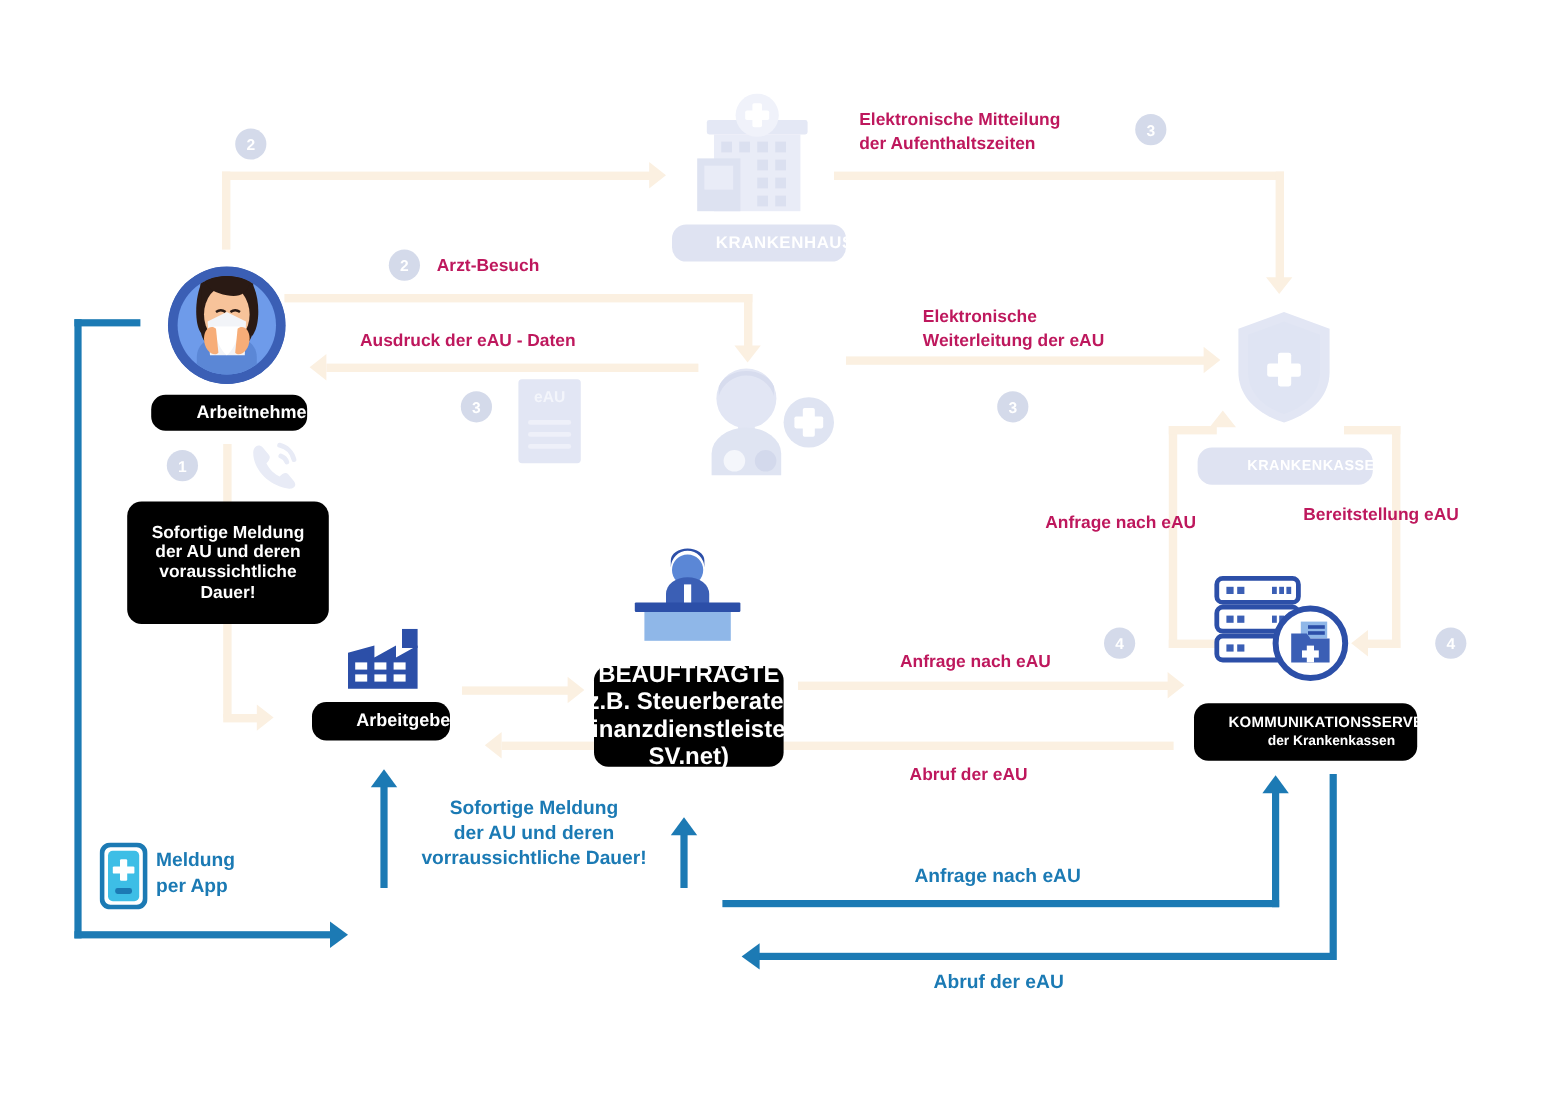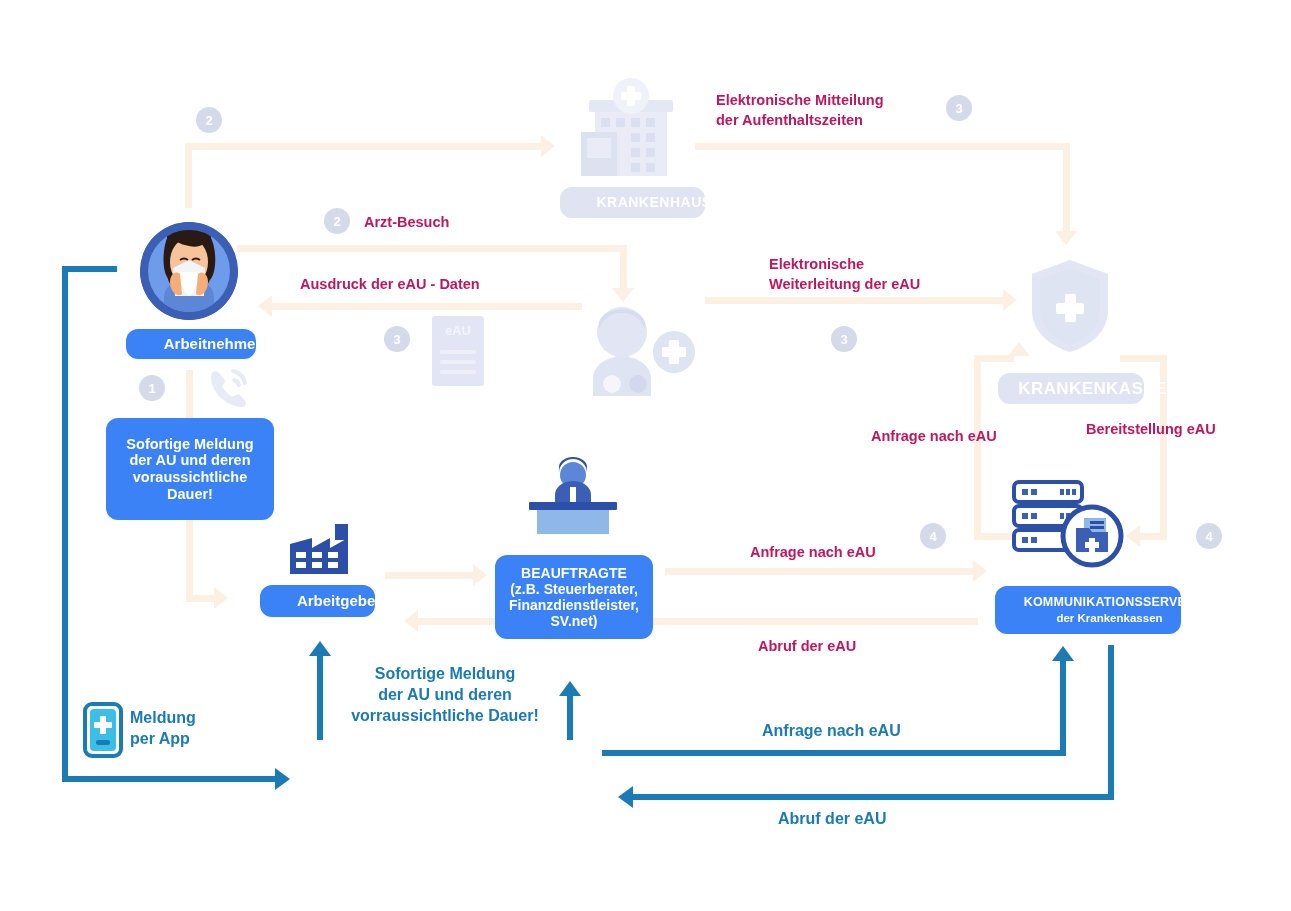--- a/index.html
+++ b/index.html
@@ -23,21 +23,21 @@
     display:flex;
     align-items:center;
     justify-content:center;
     text-align:center;
     color:#ffffff;
     font-weight:bold;
     line-height:1.15;
     box-sizing:border-box;
     padding-left:43px;
   }
-  .pill-dark{background:#3b82f6;}
+  .pill-dark{background:#000000;}
   .pill-faded{background:#dfe3f2;color:#ffffff;}
   .pill-cyan{background:#3dbee6;}
 
   
   .badge{
     position:absolute;
     width:26px;height:26px;
     border-radius:50%;
     background:#d4daea;
     color:#ffffff;
@@ -302,32 +302,32 @@
         <path d="M38 50 C40 62 44 70 49 74 C54 70 58 62 60 50 Z" fill="#ffffff"></path>
         <path d="M30 60 C30 52 36 48 40 52 L42 72 C38 76 30 70 30 60 Z" fill="#f7ad78"></path>
         <path d="M68 60 C68 52 62 48 58 52 L56 72 C60 76 68 70 68 60 Z" fill="#f7ad78"></path>
       </g>
     </svg>
   </div>
 
   <div class="pill pill-faded" style="left: 560px; top: 187px; width: 145px; height: 31px; font-size: 14px; letter-spacing: 0.5px; white-space: pre-line;">KRANKENHAUS</div>
 
 
-  <div class="pill pill-faded" style="left: 998px; top: 373px; width: 146px; height: 31px; font-size: 17px; letter-spacing: 0.4px; white-space: pre-line;">KRANKENKASSE</div>
+  <div class="pill pill-faded" style="left: 998px; top: 373px; width: 146px; height: 31px; font-size: 12px; letter-spacing: 0.4px; white-space: pre-line;">KRANKENKASSE</div>
 
   <div class="pill pill-dark" style="left: 126px; top: 329px; width: 130px; height: 30px; font-size: 15px; white-space: pre-line;">Arbeitnehmer</div>
 
   <div class="pill pill-dark" style="left: 260px; top: 585px; width: 115px; height: 32px; font-size: 15px; white-space: pre-line;">Arbeitgeber</div>
 
   <div class="pill pill-dark" style="left: 106px; top: 418px; width: 168px; height: 102px; font-size: 14.5px; padding: 0px 8px; white-space: pre-line;">Sofortige Meldung
 der AU und deren
 voraussichtliche
 Dauer!</div>
 
-  <div class="pill pill-dark" style="left: 495px; top: 555px; width: 158px; height: 84px; font-size: 14px; padding: 0px 6px; white-space: pre-line;">BEAUFTRAGTE
+  <div class="pill pill-dark" style="left: 495px; top: 555px; width: 158px; height: 84px; font-size: 20px; padding: 0px 6px; white-space: pre-line;">BEAUFTRAGTE
 (z.B. Steuerberater,
 Finanzdienstleister,
 SV.net)</div>
 
   <div class="pill pill-dark" style="left:995px;top:586px;width:186px;height:48px;flex-direction:column;">
     <span style="font-size:12.5px;letter-spacing:.2px;">KOMMUNIKATIONSSERVER</span>
     <span style="font-size:11.5px;font-weight:bold;margin-top:2px;">der Krankenkassen</span>
   </div>
 
 

